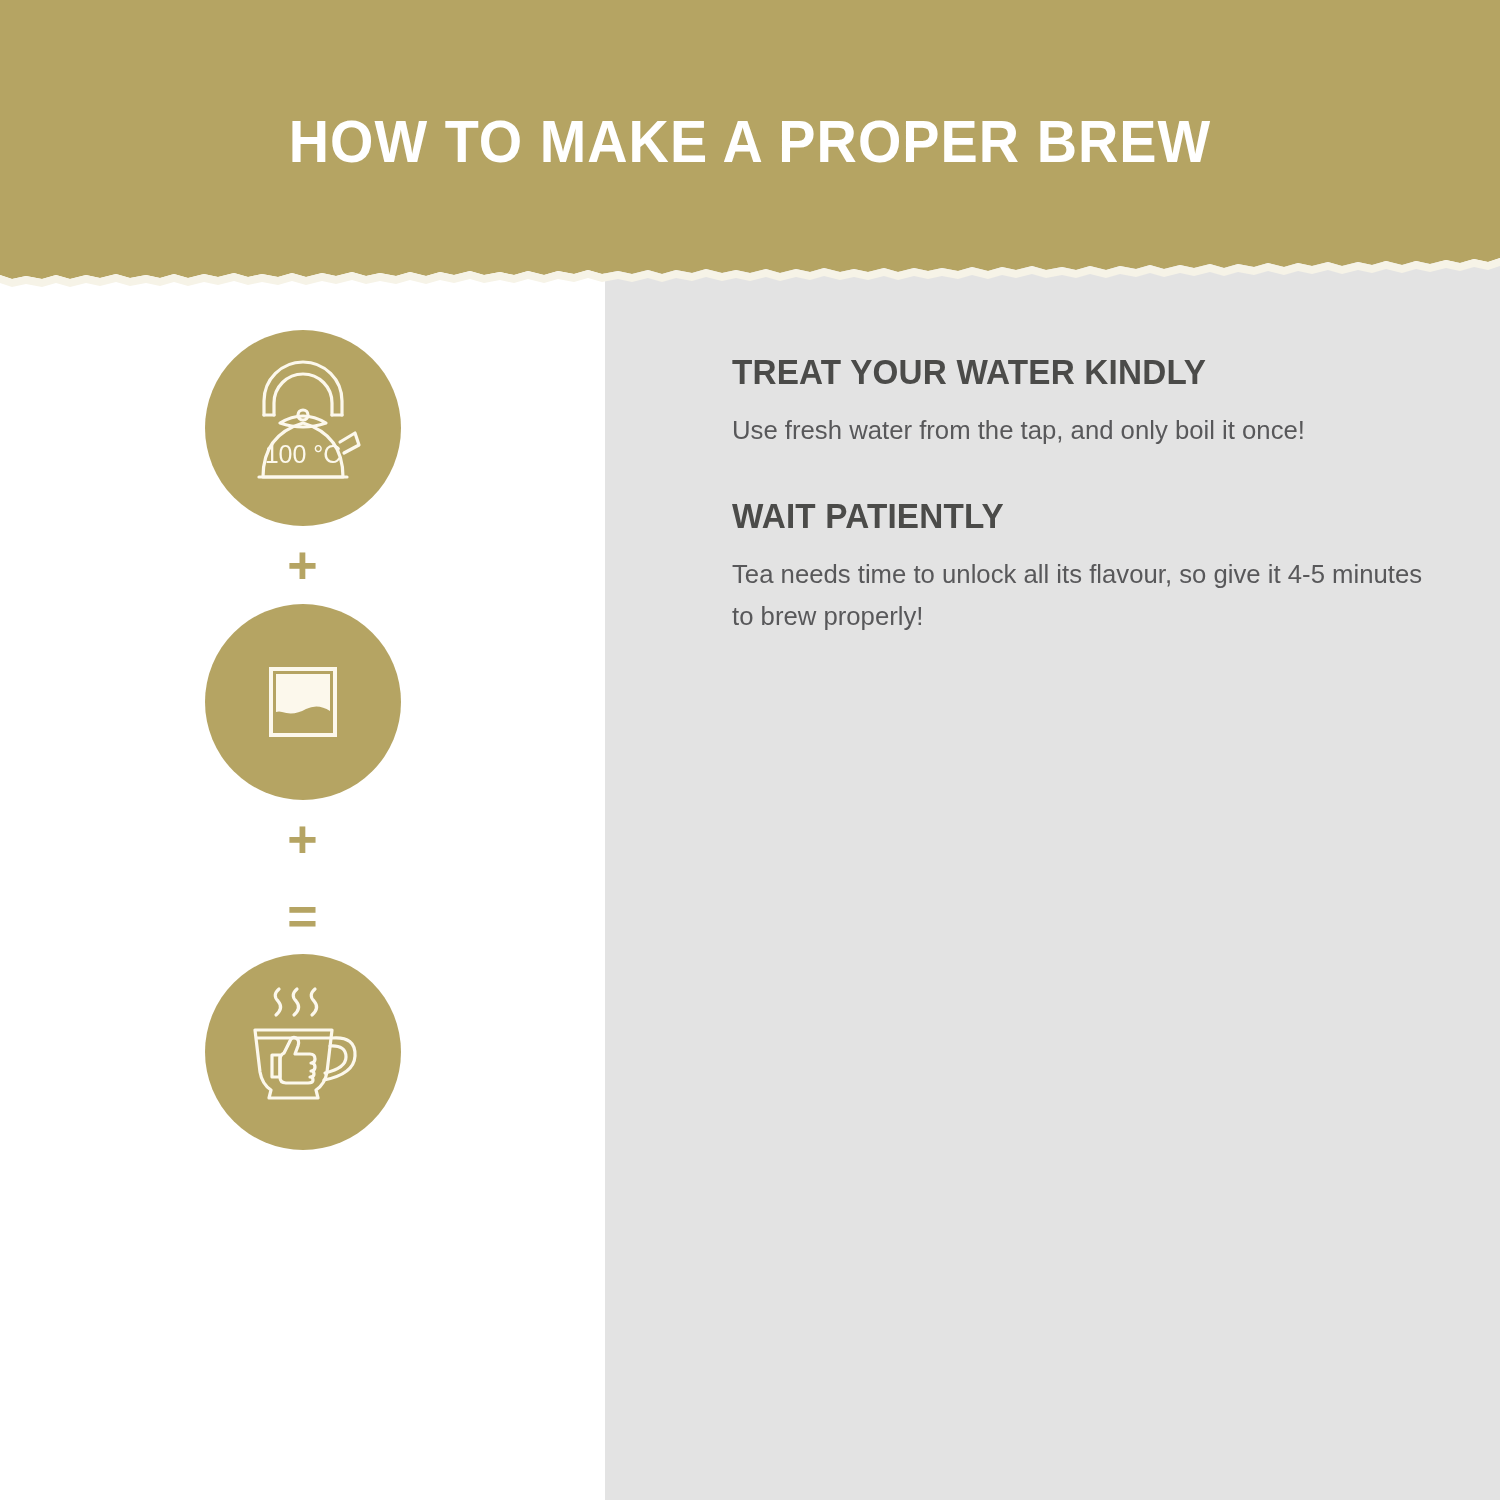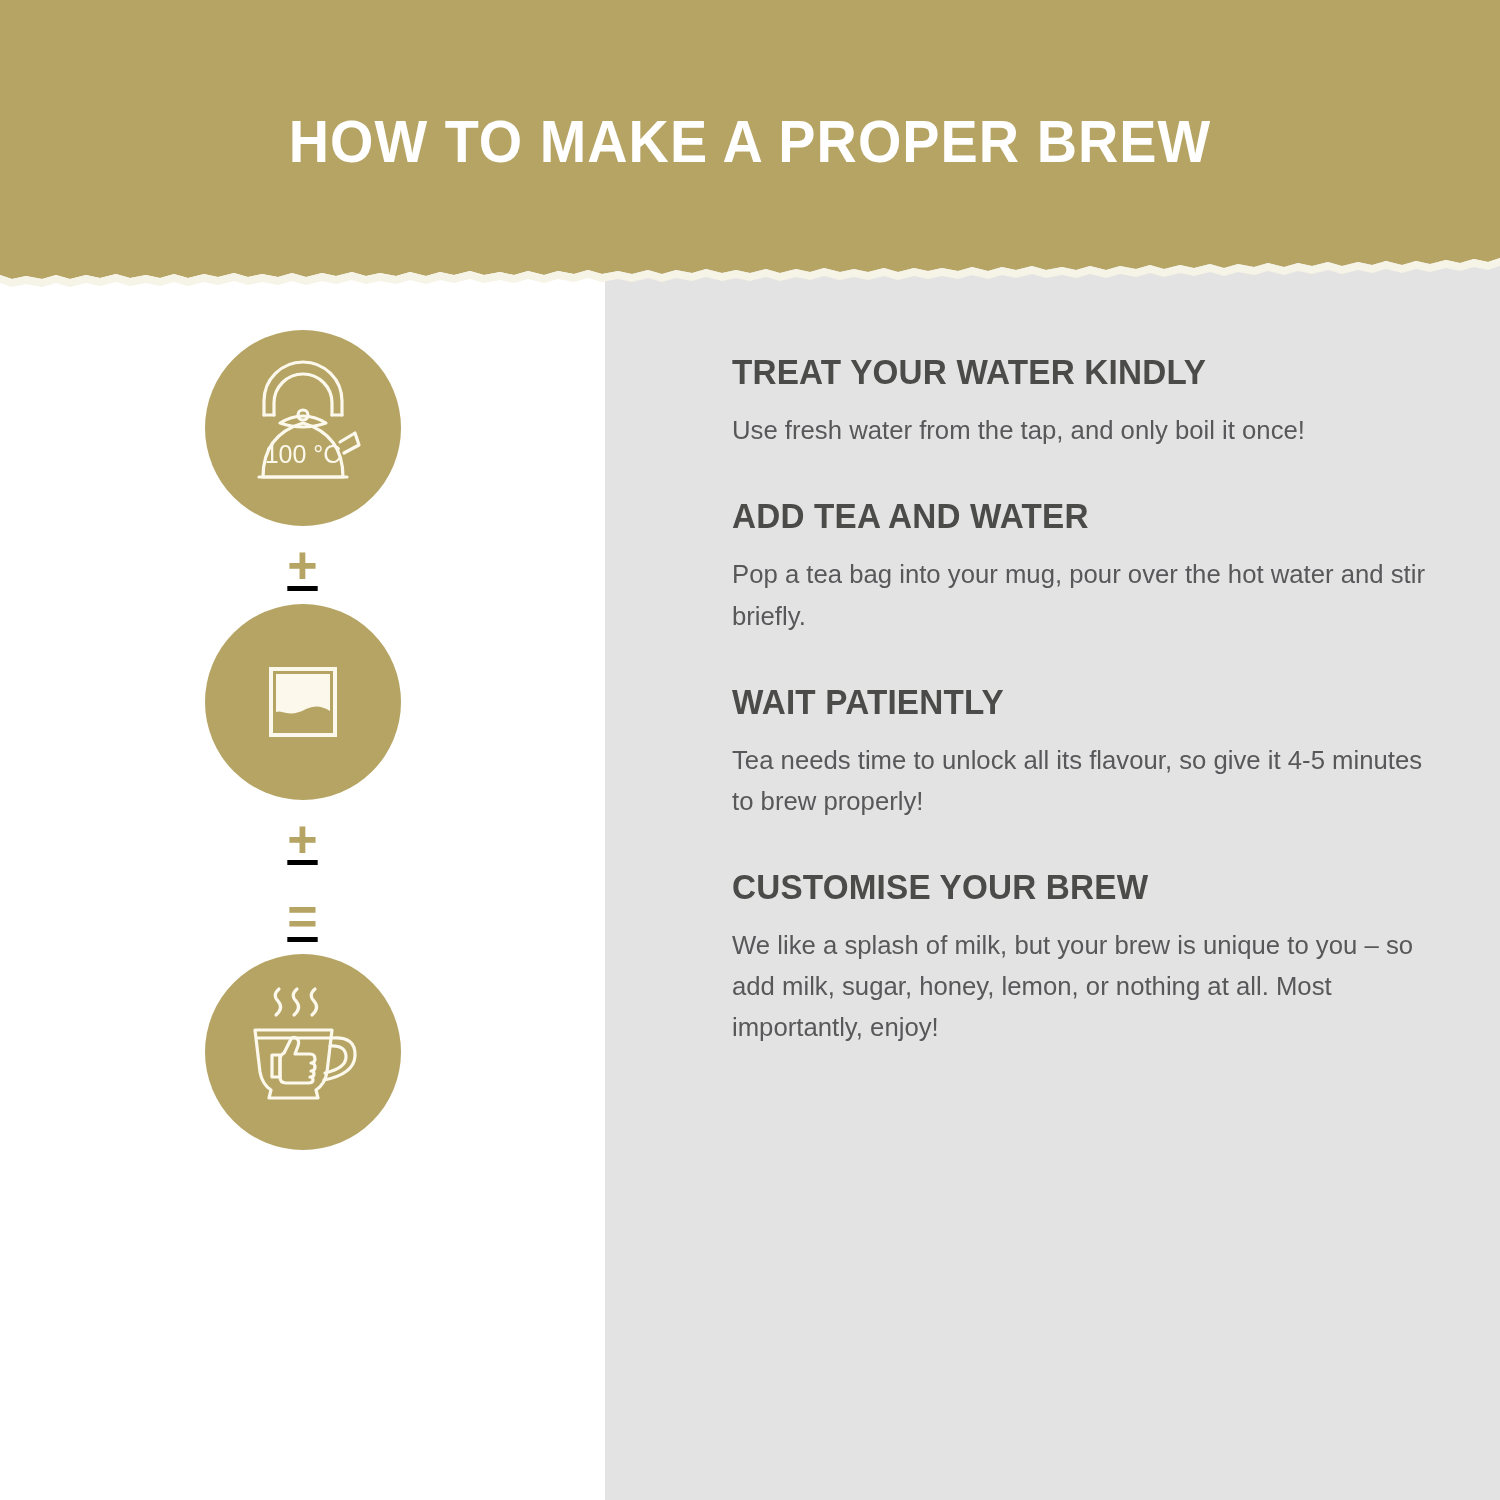--- a/index.html
+++ b/index.html
@@ -56,21 +56,20 @@
   }
 
   
   .icon-column {
     position:absolute;
     left:0; top:330px;
     width:605px;
     display:flex;
     flex-direction:column;
     align-items:center;
-    text-decoration:underline;
   }
   .circle {
     width:196px; height:196px;
     border-radius:50%;
     background:#b5a463;
     display:flex;
     align-items:center;
     justify-content:center;
     flex:none;
   }
@@ -238,31 +237,23 @@
 
   </div>
 
   <div class="steps">
 
     <div class="step">
       <div class="step-title">TREAT YOUR WATER KINDLY</div>
       <div class="step-body">Use fresh water from the tap, and only boil it once!</div>
     </div>
 
-    <div class="step">
-      <div class="step-title">ADD TEA AND WATER</div>
-      <div class="step-body">Pop a tea bag into your mug, pour over the hot water and stir briefly.</div>
-    </div>
 
     <div class="step">
       <div class="step-title">WAIT PATIENTLY</div>
       <div class="step-body">Tea needs time to unlock all its flavour, so give it 4-5 minutes to brew properly!</div>
     </div>
 
 
-    <div class="step">
-      <div class="step-title">CUSTOMISE YOUR BREW</div>
-      <div class="step-body">We like a splash of milk, but your brew is unique to you – so add milk, sugar, honey, lemon, or nothing at all. Most importantly, enjoy!</div>
-    </div>
 
   </div>
 
 </div>
 
 </body></html>

